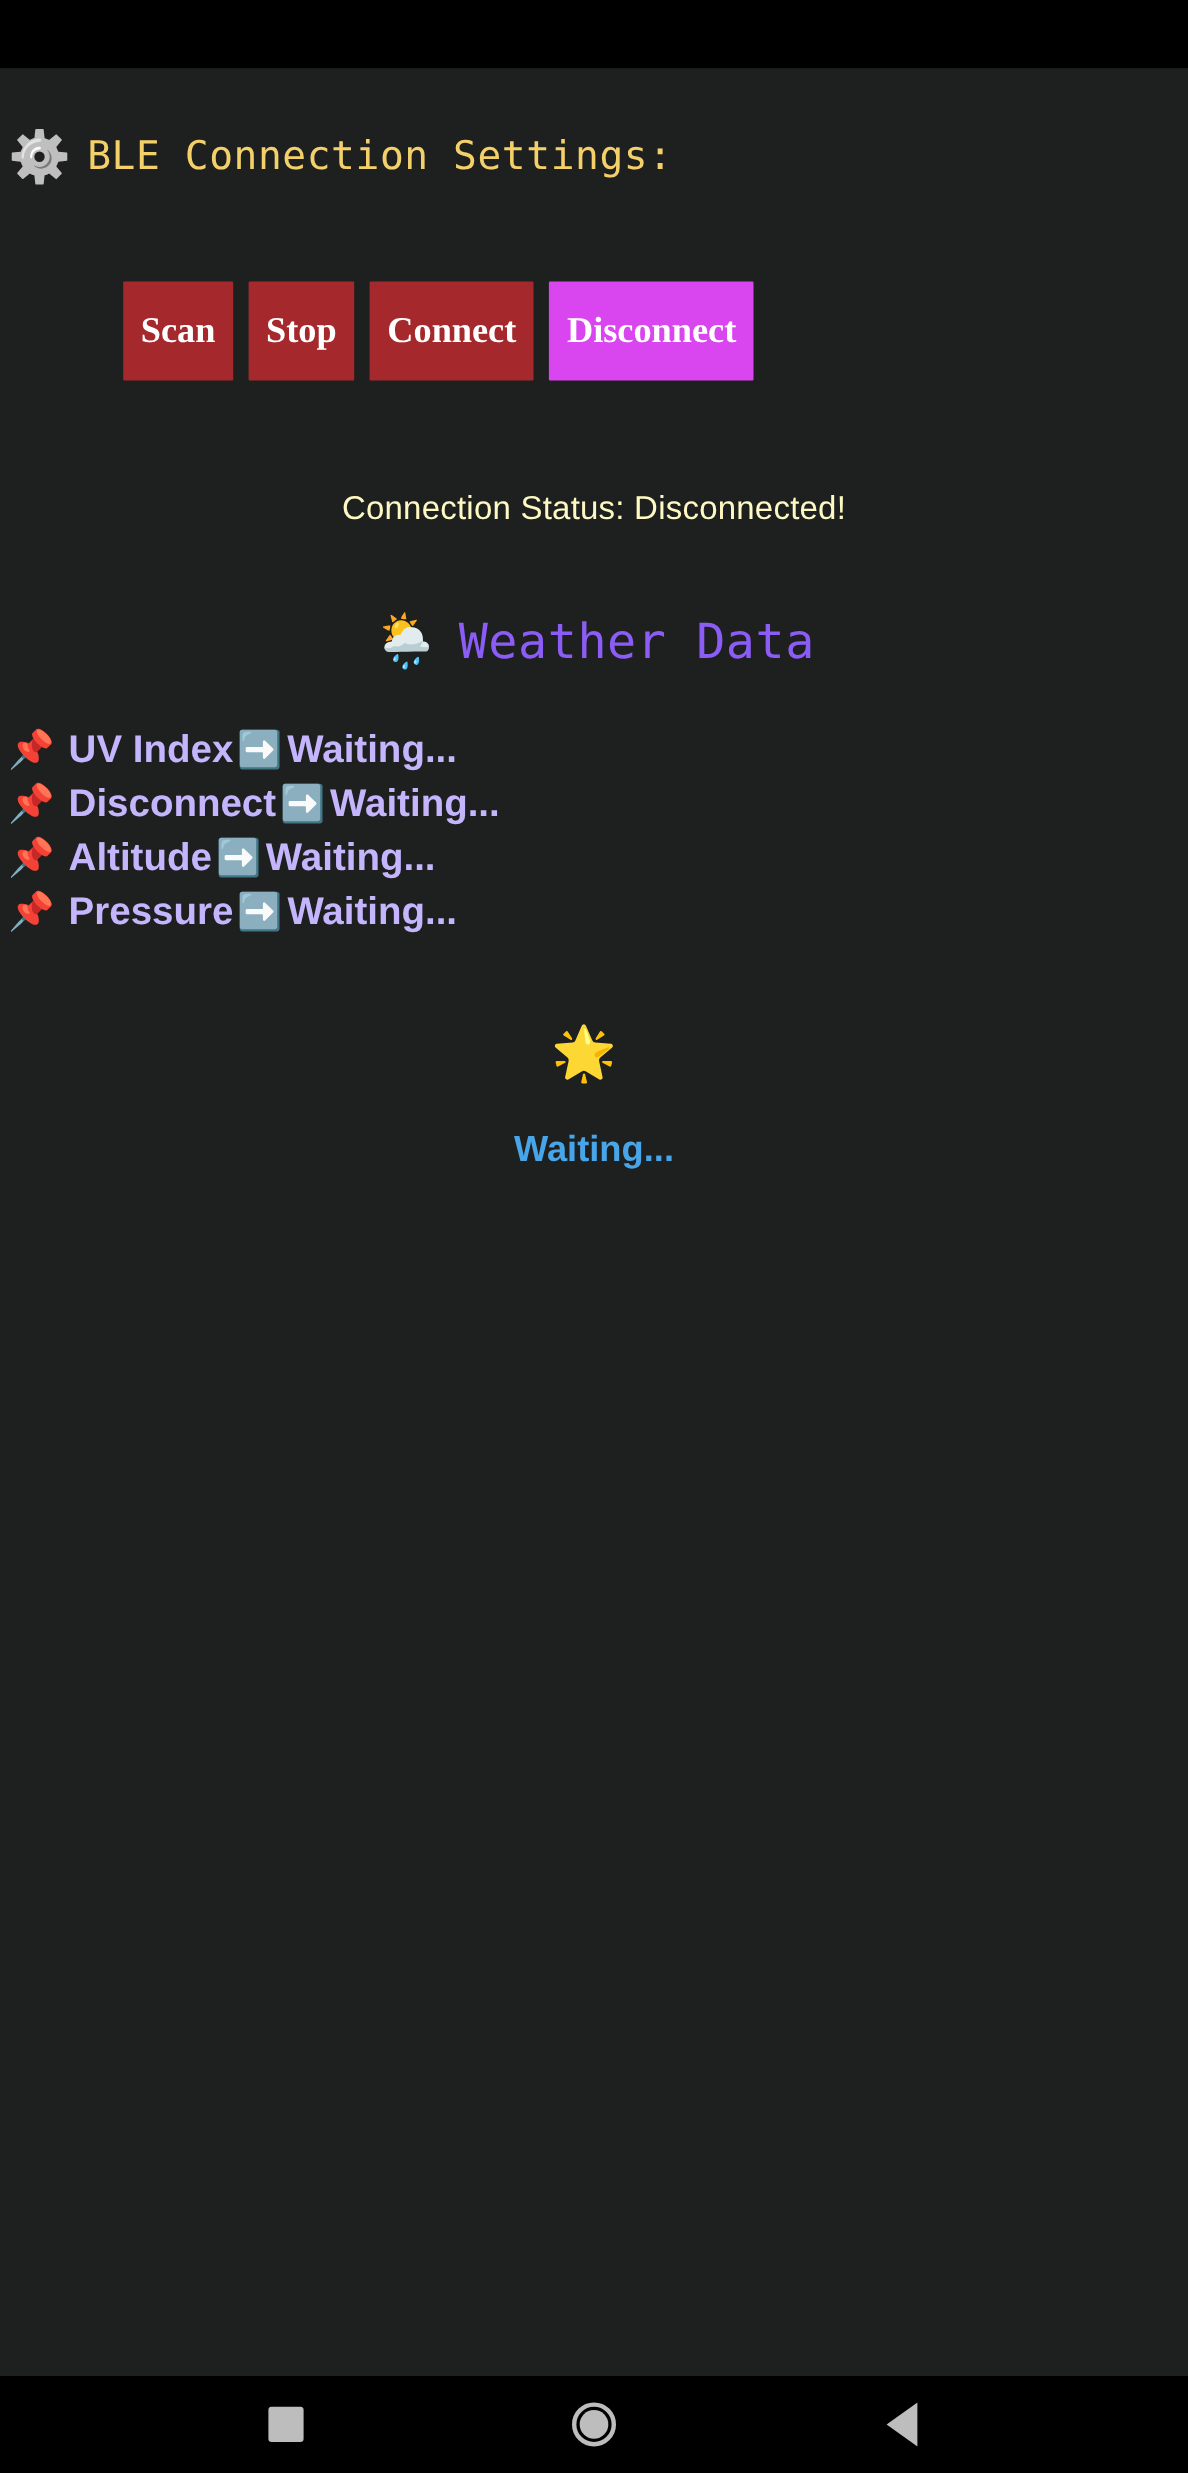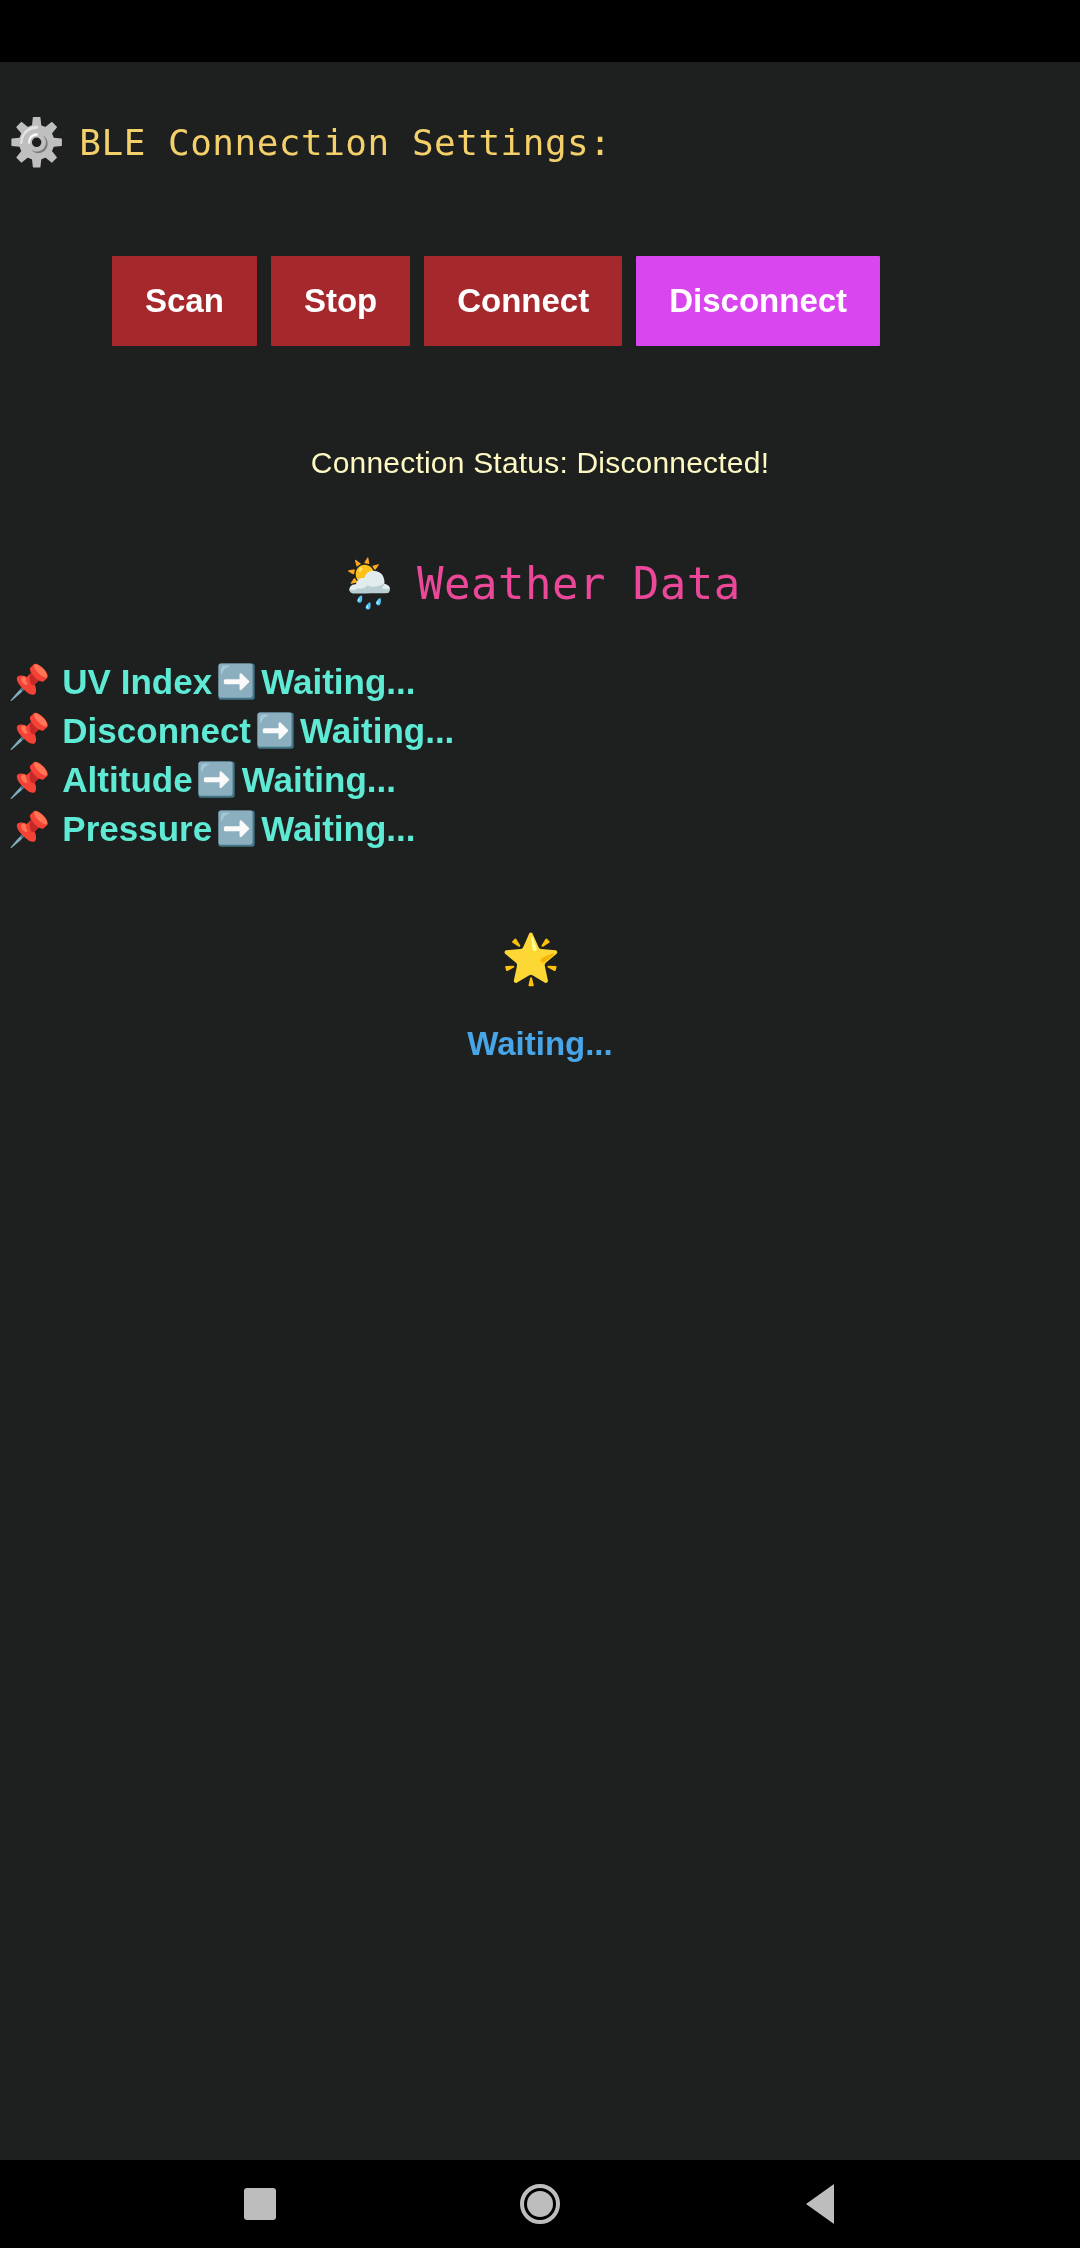--- a/index.html
+++ b/index.html
@@ -60,24 +60,24 @@
   .button-row {
     display: flex;
     align-items: center;
     margin-top: 76px;
     padding-left: 112px;
     gap: 14px;
   }
   .btn {
     border: none;
     color: #ffffff;
-    font-family: Liberation Sans, sans-serif;
+    font-family: Liberation Serif, serif;
     font-size: 33px;
     font-weight: bold;
-    padding: 0 33px;
+    padding: 0 16px;
     height: 90px;
     line-height: 90px;
     text-align: center;
     box-sizing: border-box;
     cursor: pointer;
     white-space: nowrap;
     border-radius: 1px;
   }
   .btn-primary {
     background: #a5282c;
@@ -102,21 +102,21 @@
     margin-top: 78px;
   }
   .section-heading .emoji {
     font-size: 48px;
     line-height: 1;
     margin-right: 18px;
   }
   .section-heading .heading-text {
     font-family: "DejaVu Sans Mono", "Liberation Mono", monospace;
     font-size: 44px;
-    color: #ec4899;
+    color: #8b5cf6;
     letter-spacing: 0.5px;
     white-space: nowrap;
   }
   
   .data-list {
     margin-top: 48px;
     padding-left: 8px;
   }
   .data-row {
     display: flex;
@@ -126,21 +126,21 @@
   }
   .data-row .pin {
     font-size: 34px;
     line-height: 1;
     margin-right: 12px;
   }
   .data-row .row-text {
     font-family: "Liberation Sans", sans-serif;
     font-size: 35px;
     font-weight: bold;
-    color: #5eead4;
+    color: #c4b5fd;
   }
   .data-row .arrow {
     color: #f0a830;
     font-size: 33px;
     padding: 0 4px;
   }
   
   .sun-section {
     margin-top: 82px;
   }

